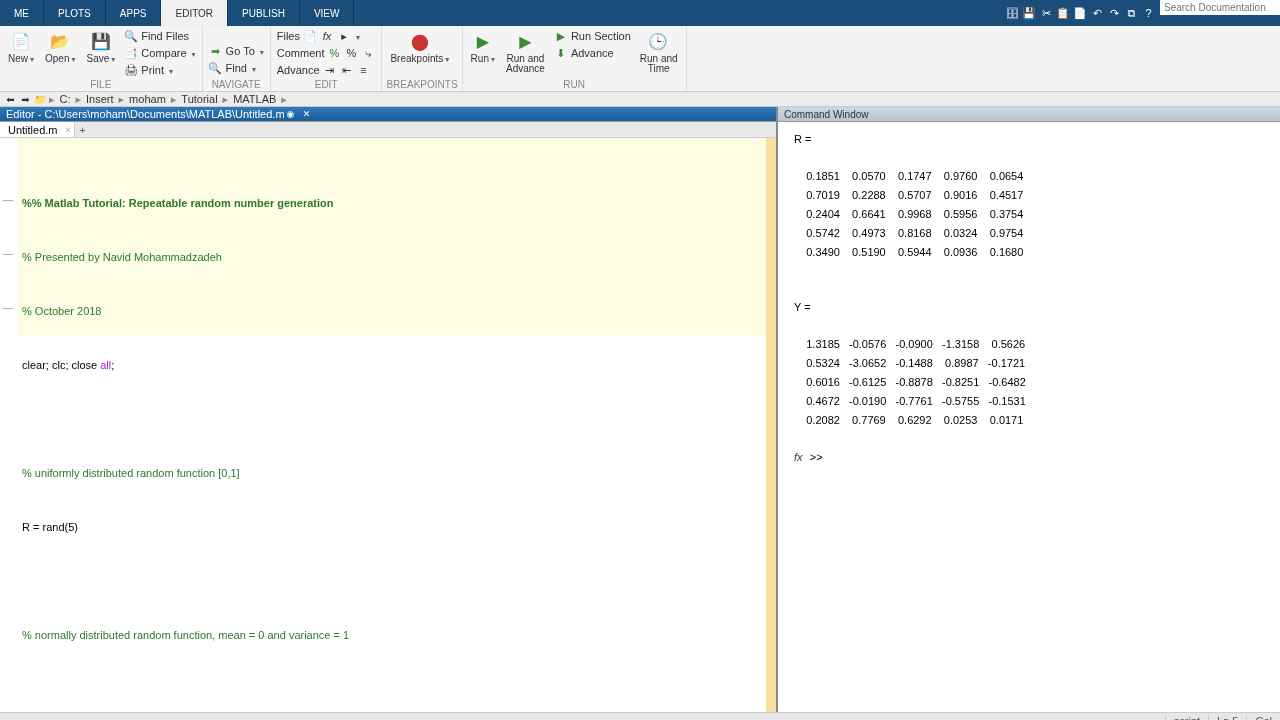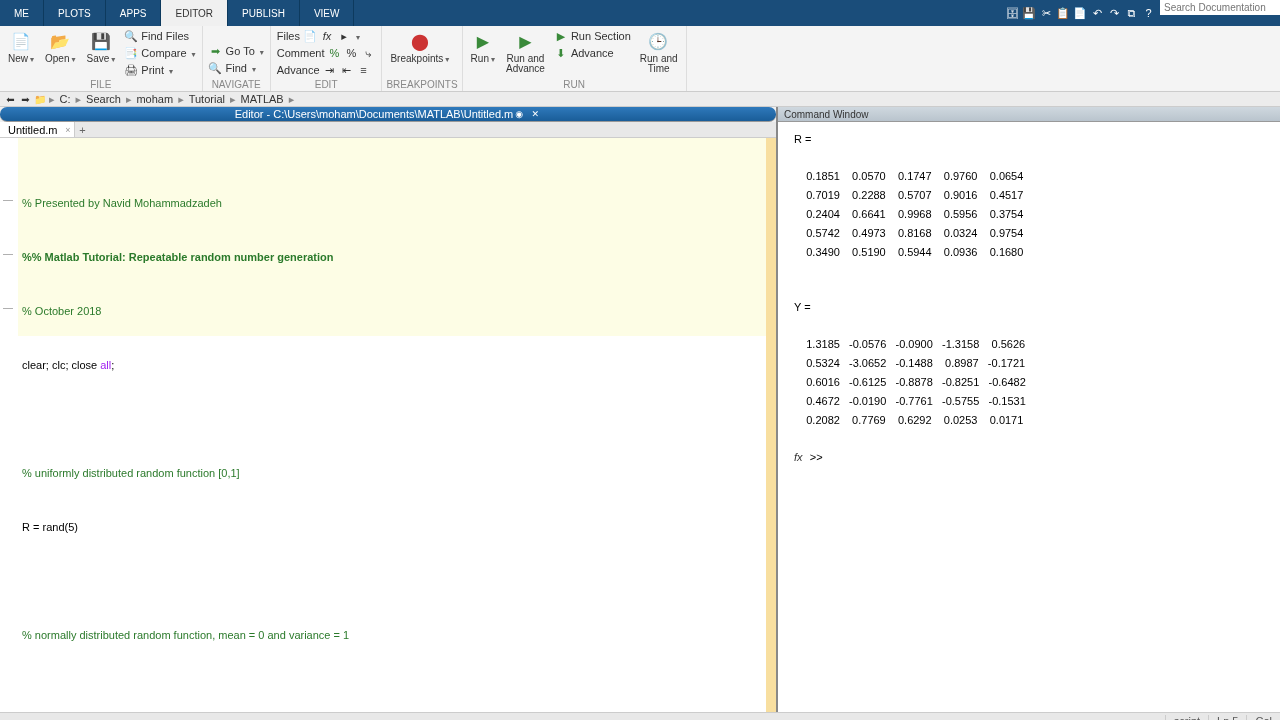--- a/index.html
+++ b/index.html
@@ -31,21 +31,21 @@
 .path-bar .picon { width: 13px; height: 13px; display: inline-flex; align-items: center; justify-content: center; font-size: 10px; }
 .path-seg { cursor: pointer; padding: 0 3px; }
 .path-sep { color: #888; }
 
 
 .main { display: flex; height: calc(720px - 18px - 66px - 15px - 16px); }
 .editor-panel { width: 778px; display: flex; flex-direction: column; border-right: 2px solid #888; }
 .command-panel { flex: 1; display: flex; flex-direction: column; background: #fff; }
 
 .panel-title { background: linear-gradient(#cfd8df,#b9c4cd); height: 15px; font-size: 10px; padding: 1px 6px; color: #333; display: flex; align-items: center; border-bottom: 1px solid #999; }
-.panel-title.editor { background: linear-gradient(#2f79bb,#1a5d98); color: #fff; justify-content: center; border-radius: 7px; }
+.panel-title.editor { background: linear-gradient(#2f79bb,#1a5d98); color: #fff; justify-content: flex-start; }
 .panel-title .title-icons { display: flex; gap: 4px; }
 .panel-title .title-icons span { display: inline-flex; align-items: center; justify-content: center; width: 12px; height: 12px; font-size: 9px; color: #fff; cursor: pointer; }
 
 .tab-strip { background: #e8e8e8; height: 16px; display: flex; border-bottom: 1px solid #ccc; }
 .file-tab { background: #fff; border-right: 1px solid #ccc; padding: 1px 16px 1px 8px; position: relative; font-size: 10px; display: flex; align-items: center; height: 15px; text-align: right; }
 .file-tab .close-x { position: absolute; right: 3px; font-size: 9px; color: #999; cursor: pointer; }
 .file-tab-add { width: 16px; display: flex; align-items: center; justify-content: center; color: #666; cursor: pointer; font-size: 11px; }
 
 .editor-body { flex: 1; display: flex; background: #fff; position: relative; }
 .fold-gutter { width: 18px; background: #fff; border-right: 0; }
@@ -212,21 +212,21 @@
   </div>
 </div>
 
 <div class="path-bar">
   <span class="picon">⬅</span>
   <span class="picon">➡</span>
   <span class="picon" style="color:#d8a93e">📁</span>
   <span class="path-sep">▸</span>
   <span class="path-seg">C:</span>
     <span class="path-sep">▸</span>
-  <span class="path-seg">Search</span>
+  <span class="path-seg">Insert</span>
     <span class="path-sep">▸</span>
   <span class="path-seg">moham</span>
     <span class="path-sep">▸</span>
   <span class="path-seg">Tutorial</span>
     <span class="path-sep">▸</span>
   <span class="path-seg">MATLAB</span>
     <span class="path-sep">▸</span>
 </div>
 
 <div class="main">
@@ -247,22 +247,22 @@
       <div class="file-tab-add">+</div>
     </div>
     <div class="editor-body">
       <div class="fold-gutter">
         <div class="fold-mark" style="top:56px;">—</div>
         <div class="fold-mark" style="top:110px;">—</div>
         <div class="fold-mark" style="top:164px;">—</div>
       </div>
       <div class="code-area">
         <div class="highlight-band" style="top:0; height:198px;"></div>
+        <div class="code-line"><span class="tok-comment-title">%% Matlab Tutorial: Repeatable random number generation</span></div>
         <div class="code-line"><span class="tok-comment">% Presented by Navid Mohammadzadeh</span></div>
-        <div class="code-line"><span class="tok-comment-title">%% Matlab Tutorial: Repeatable random number generation</span></div>
         <div class="code-line"><span class="tok-comment">% October 2018</span></div>
         <div class="code-line"><span class="tok-id">clear</span><span class="tok-id">; clc; close </span><span class="tok-str">all</span><span class="tok-id">;</span></div>
         <div class="code-line">&nbsp;</div>
         <div class="code-line"><span class="tok-comment">% uniformly distributed random function [0,1]</span></div>
         <div class="code-line"><span class="tok-id">R = rand(5)</span></div>
         <div class="code-line">&nbsp;</div>
         <div class="code-line"><span class="tok-comment">% normally distributed random function, mean = 0 and variance = 1</span></div>
       </div>
       <div class="code-scroll-gutter"></div>
     </div>

